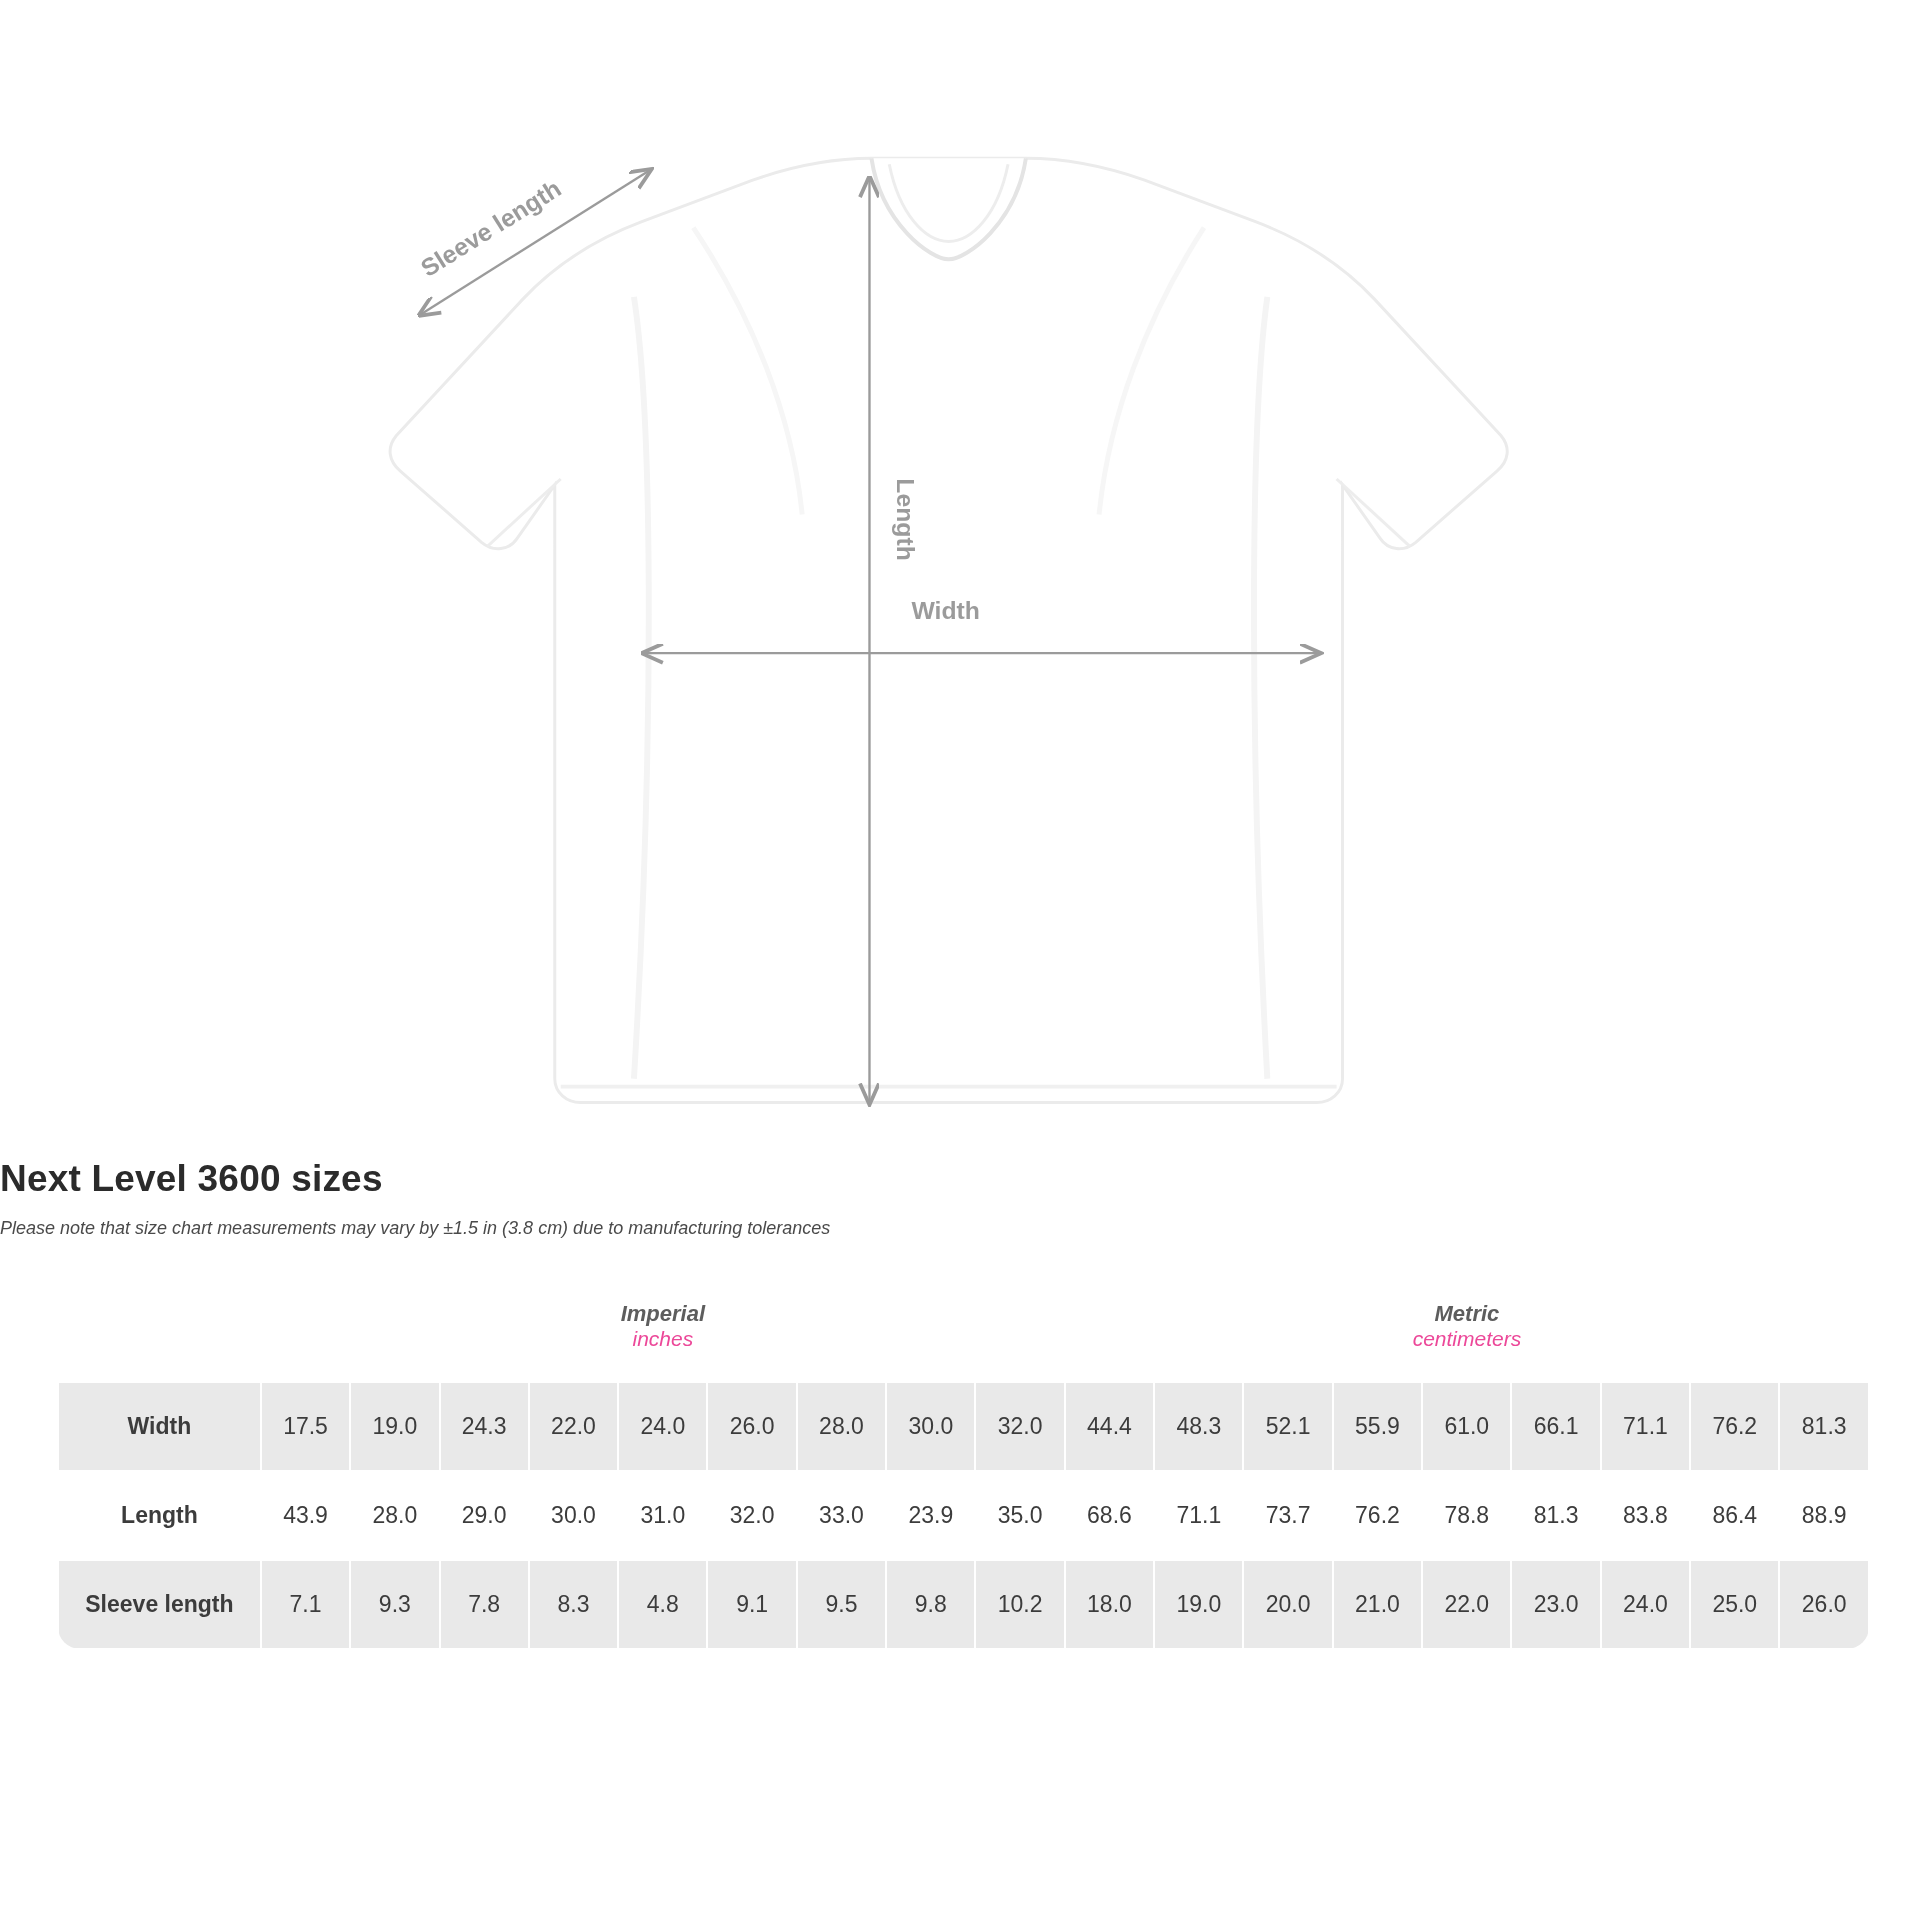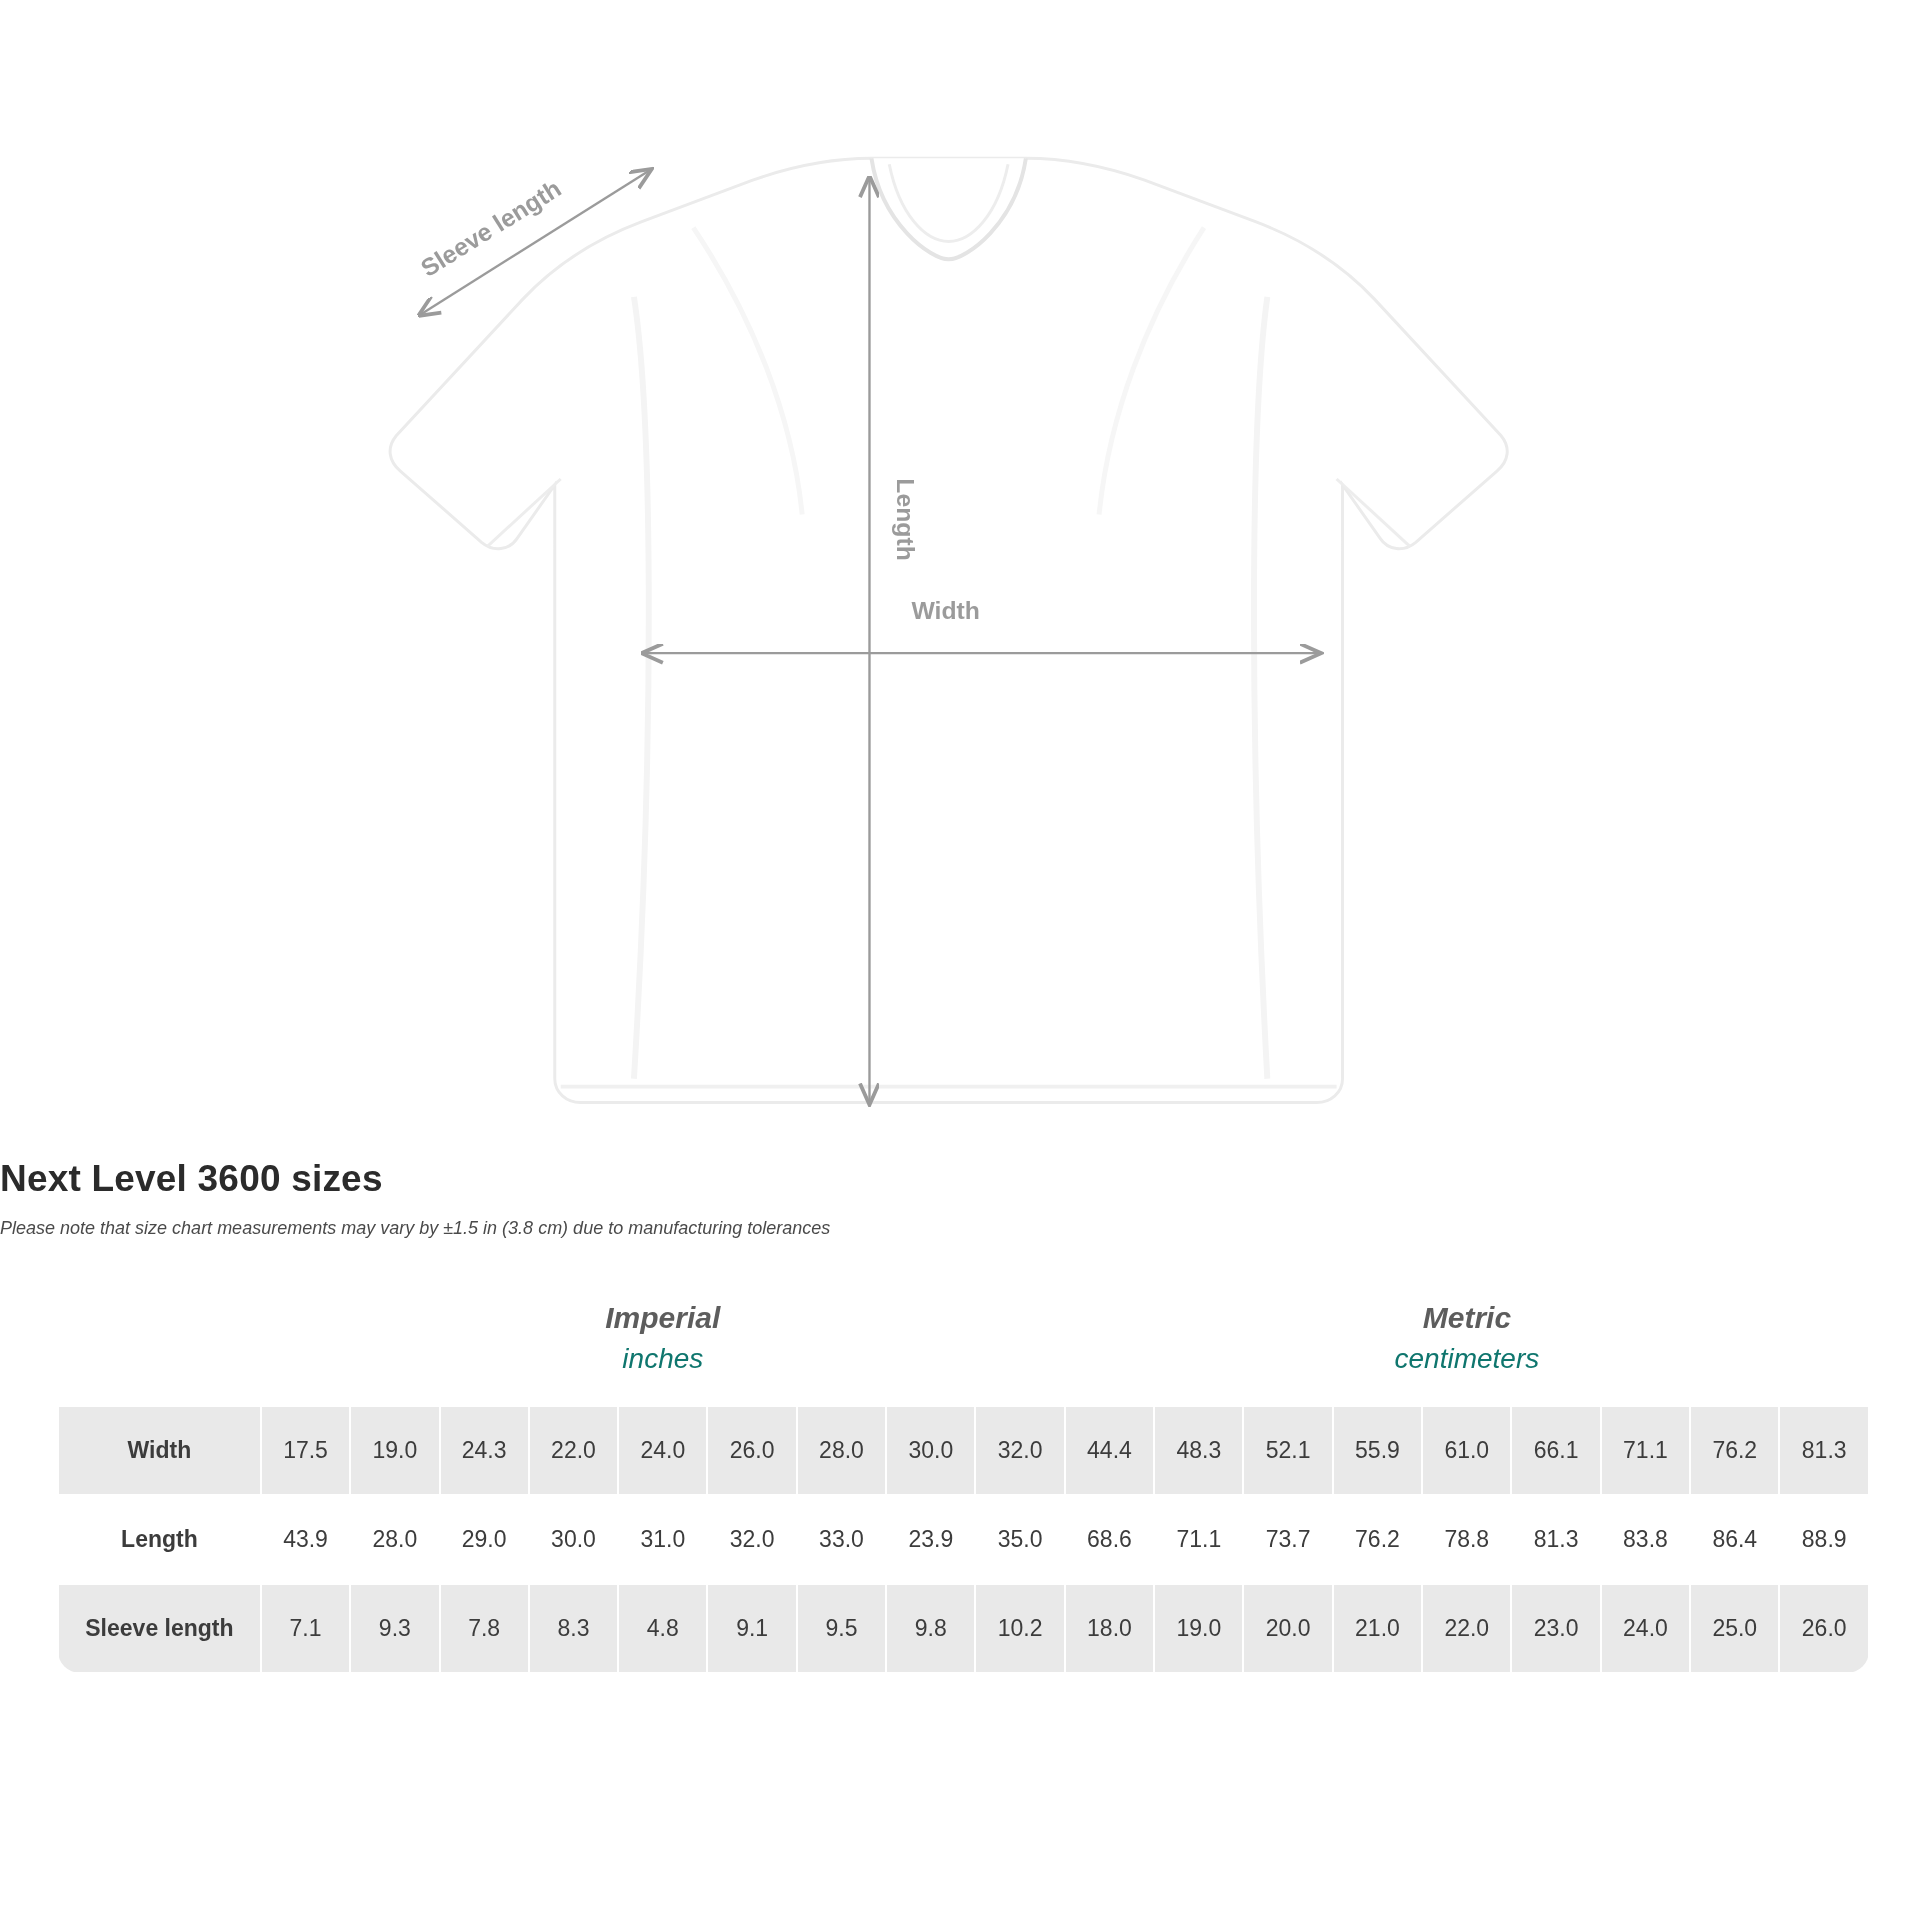--- a/index.html
+++ b/index.html
@@ -68,30 +68,29 @@
     color: #3c3c3c;
     background: #ffffff;
     border: 2px solid #ffffff;
   }
   .unit-head td {
     background: #e9e9e9;
     border: none;
     padding: 26px 0 30px 0;
   }
   .unit-name {
-    font-size: 30px;
+    font-size: 22px;
     font-style: italic;
     font-weight: bold;
     color: #5d5d5d;
   }
   .unit-sub {
-    font-size: 28px;
+    font-size: 21px;
     font-style: italic;
-    color: #0f766e;
-    margin-top: 8px;
+    color: #ec4899;
   }
   .hdr-row td {
     background: #e9e9e9;
     font-weight: bold;
     color: #4a4a4a;
     height: 85px;
     font-size: 24px;
   }
   .hdr-row td.label-cell {
     font-size: 25px;

